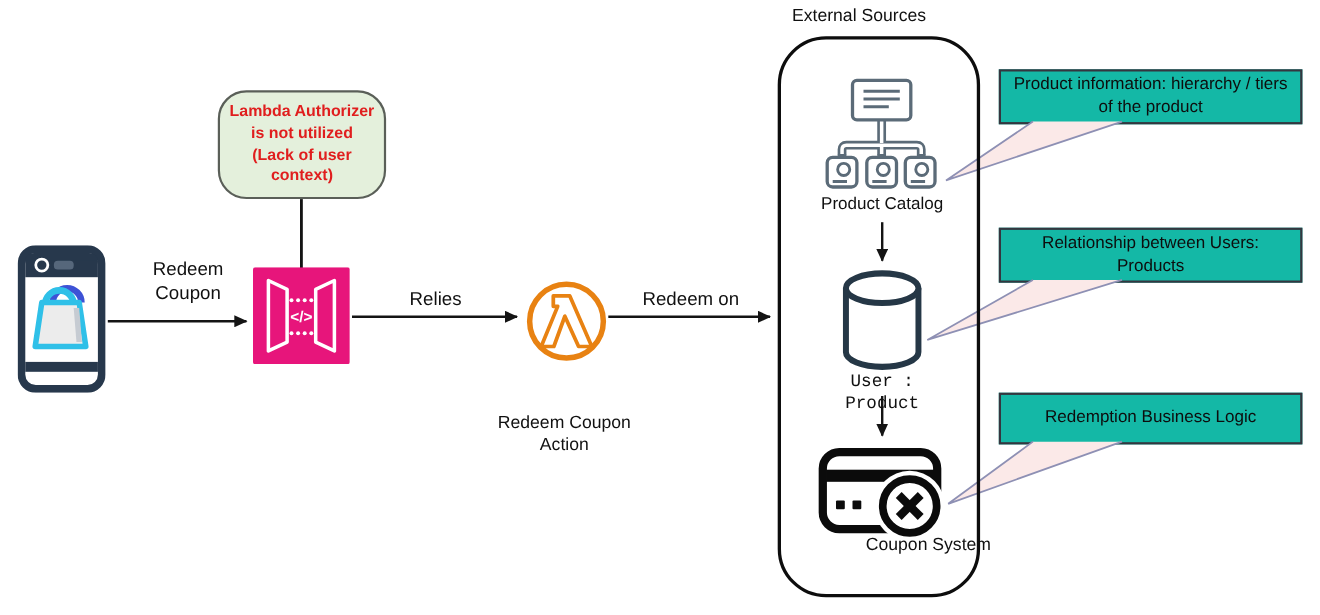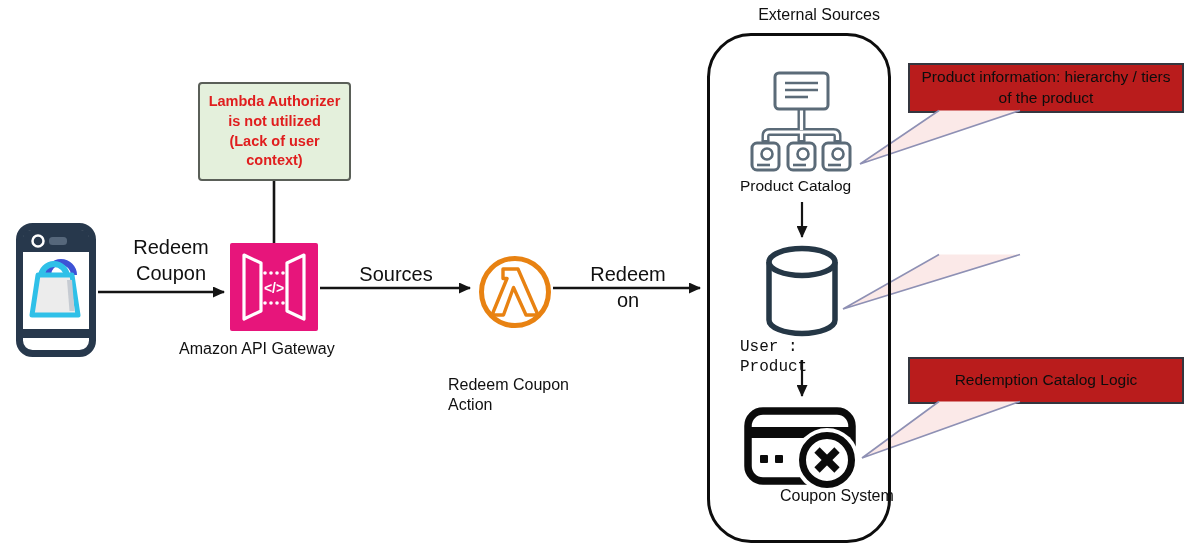--- a/index.html
+++ b/index.html
@@ -1,30 +1,30 @@
 <!DOCTYPE html>
 <html><head>
 <meta charset="utf-8">
 <style>
   html,body{margin:0;padding:0;background:#fff;}
   .canvas{position:relative;width:1200px;height:559px;background:#fff;overflow:hidden;
           font-family:"Liberation Sans",sans-serif;color:#111;}
-  .lbl{position:absolute;font-size:16px;line-height:1.25;color:#101010;z-index:4;}
-  .edge-lbl{position:absolute;text-align:center;font-size:20px;line-height:1.3;color:#101010;z-index:2;}
+  .lbl{position:absolute;text-align:center;font-size:16px;line-height:1.25;color:#101010;z-index:4;}
+  .edge-lbl{position:absolute;text-align:center;font-size:17px;line-height:1.3;color:#101010;z-index:2;}
   .layer{position:absolute;left:0;top:0;z-index:1;}
   .icon{position:absolute;z-index:4;}
   .note{position:absolute;left:198px;top:82px;width:153px;height:99px;box-sizing:border-box;
-        background:#E4F0DC;border:2px solid #5A5F58;border-radius:4px;z-index:2;
+        background:#E4F0DC;border:2px solid #5A5F58;border-radius:26px;z-index:2;
         display:flex;align-items:center;justify-content:center;text-align:center;
         font-size:14.5px;font-weight:bold;line-height:1.35;color:#E01E1E;padding:4px 8px;}
   .ext-box{position:absolute;left:707px;top:33px;width:184px;height:510px;box-sizing:border-box;
            border:3px solid #0d0d0d;border-radius:44px;background:transparent;z-index:5;pointer-events:none;}
-  .ext-title{position:absolute;left:720px;top:6px;width:160px;text-align:right;
+  .ext-title{position:absolute;left:720px;top:6px;width:160px;text-align:left;
              font-size:16px;color:#101010;z-index:6;}
-  .callout{position:absolute;left:908px;width:276px;box-sizing:border-box;background:#b91c1c;
+  .callout{position:absolute;left:908px;width:276px;box-sizing:border-box;background:#14b8a6;
            border:2px solid #34363F;z-index:2;display:flex;align-items:center;justify-content:center;
            text-align:center;font-size:15.5px;line-height:1.35;color:#0d0d0d;padding:2px 10px;}
   .tails{position:absolute;left:0;top:0;z-index:3;}
 </style>
 </head>
 <body>
 
 <div class="canvas">
 
   <svg class="layer" width="1200" height="559">
@@ -69,37 +69,39 @@
         <circle cx="41" cy="30" r="1.8"></circle>
         <circle cx="47" cy="30" r="1.8"></circle>
         <circle cx="53" cy="30" r="1.8"></circle>
       <circle cx="35" cy="60" r="1.8"></circle>
         <circle cx="41" cy="60" r="1.8"></circle>
         <circle cx="47" cy="60" r="1.8"></circle>
         <circle cx="53" cy="60" r="1.8"></circle>
     </g>
     <text x="44" y="50" text-anchor="middle" font-family="Liberation Sans,sans-serif" font-size="14" font-weight="bold" fill="#fff">&lt;/&gt;</text>
   </svg>
-  <div class="lbl" style="left:179px;top:339px;width:190px;">Amazon API Gateway</div>
 
-  <div class="edge-lbl" style="left:346px;top:261px;width:100px;">Sources</div>
+  <div class="edge-lbl" style="left:346px;top:261px;width:100px;">Relies</div>
 
   <svg class="icon" style="left:477px;top:254px;" width="76" height="76" viewBox="0 0 76 76">
     <circle cx="38" cy="38" r="33.5" fill="#fff" stroke="#E88212" stroke-width="5"></circle>
     <path d="M26 15 L41 15 L61 61 L49 61 L36.5 33.5 L26.5 61 L15 61 L30 24.5 L26 24.5 Z" fill="#fff" stroke="#E88212" stroke-width="3.4" stroke-linejoin="round"></path>
   </svg>
   <div class="lbl" style="left:448px;top:331px;width:130px;margin-top:44px;">Redeem Coupon Action</div>
 
   <div class="edge-lbl" style="left:578px;top:261px;width:100px;">Redeem on</div>
 
   <div class="callout" style="top:63px;height:50px;">
     <span>Product information: hierarchy / tiers of the product</span>
   </div>
+  <div class="callout" style="top:207px;height:50px;">
+    <span>Relationship between Users: Products</span>
+  </div>
   <div class="callout" style="top:357px;height:47px;">
-    <span>Redemption Catalog Logic</span>
+    <span>Redemption Business Logic</span>
   </div>
 
   <svg class="tails" width="1200" height="559">
     <g>
       <polygon points="860,164 939,110.5 1020,110.5" fill="#FBE9E8"></polygon>
       <path d="M939 110.5 L860 164 L1020 110.5" fill="none" stroke="#8E90B4" stroke-width="1.6"></path>
     </g>
     <g>
       <polygon points="843,309 939,254.5 1020,254.5" fill="#FBE9E8"></polygon>
       <path d="M939 254.5 L843 309 L1020 254.5" fill="none" stroke="#8E90B4" stroke-width="1.6"></path>

